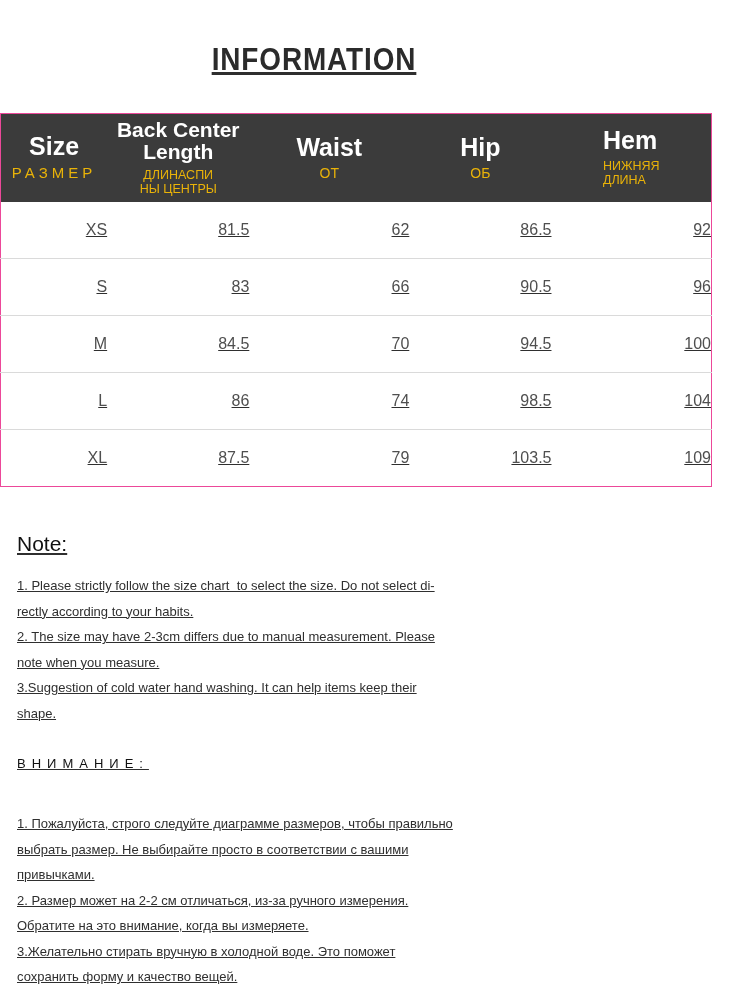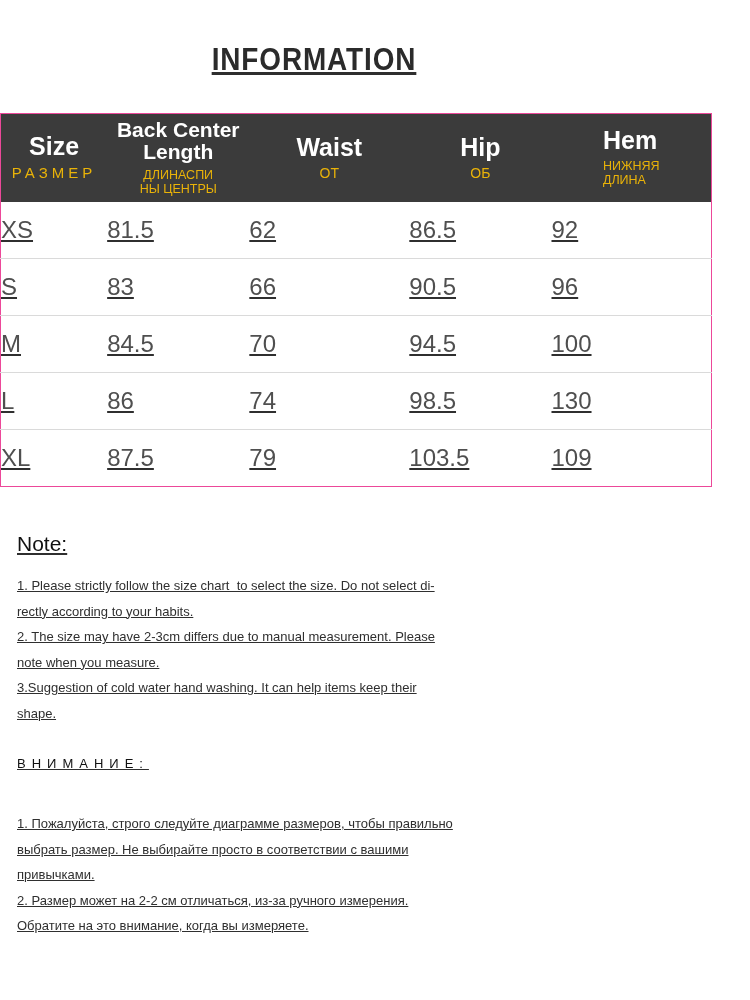--- a/index.html
+++ b/index.html
@@ -62,23 +62,23 @@
     font-weight: 400;
     line-height: 1.15;
     white-space: pre-line;
     color: #eab308;
   }
   .h-ru.spaced { letter-spacing: 4px; font-size: 15px; }
   .h-ru.tiny { font-size: 12.5px; }
 
   .size-table tbody td {
     height: 57px;
-    text-align: left;
+    text-align: right;
     vertical-align: middle;
-    font-size: 24px;
+    font-size: 16px;
     color: #4f4f4f;
     border-top: 1px solid #dadada;
   }
   .size-table tbody tr:first-child td { border-top: none; }
 
   
   .notes { margin: 45px 17px 0 17px; }
   .note-heading {
     font-size: 21px;
     font-weight: 400;
@@ -166,21 +166,21 @@
         <td>84.5</td>
         <td>70</td>
         <td>94.5</td>
         <td>100</td>
       </tr>
       <tr>
         <td>L</td>
         <td>86</td>
         <td>74</td>
         <td>98.5</td>
-        <td>130</td>
+        <td>104</td>
       </tr>
       <tr>
         <td>XL</td>
         <td>87.5</td>
         <td>79</td>
         <td>103.5</td>
         <td>109</td>
       </tr>
     </tbody>
   </table>
@@ -195,15 +195,17 @@
 shape.</div>
   </section>
 
   <section class="notes notes-ru">
     <h2 class="note-heading spaced">ВНИМАНИЕ:</h2>
     <div class="note-item">1. Пожалуйста, строго следуйте диаграмме размеров, чтобы правильно
 выбрать размер. Не выбирайте просто в соответствии с вашими
 привычками.</div>
     <div class="note-item">2. Размер может на 2-2 см отличаться, из-за ручного измерения.
 Обратите на это внимание, когда вы измеряете.</div>
+    <div class="note-item">3.Желательно стирать вручную в холодной воде. Это поможет
+сохранить форму и качество вещей.</div>
   </section>
 
 </div>
 
 </body></html>

